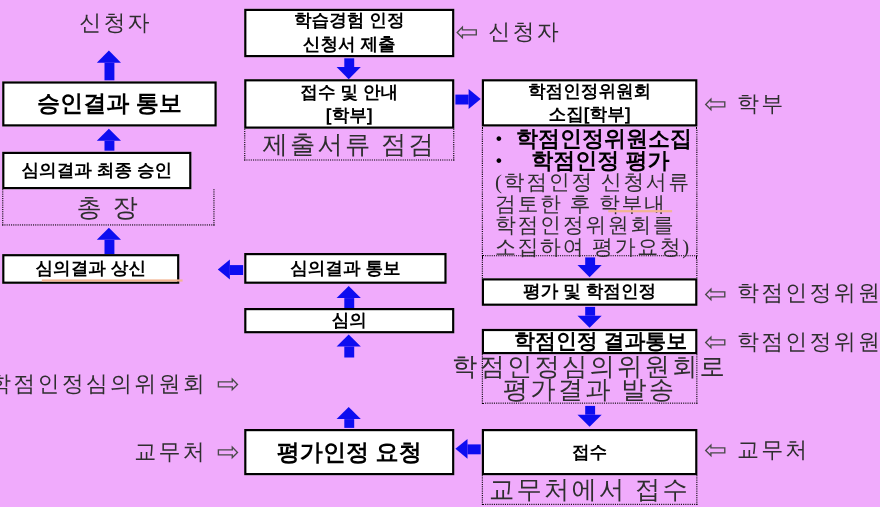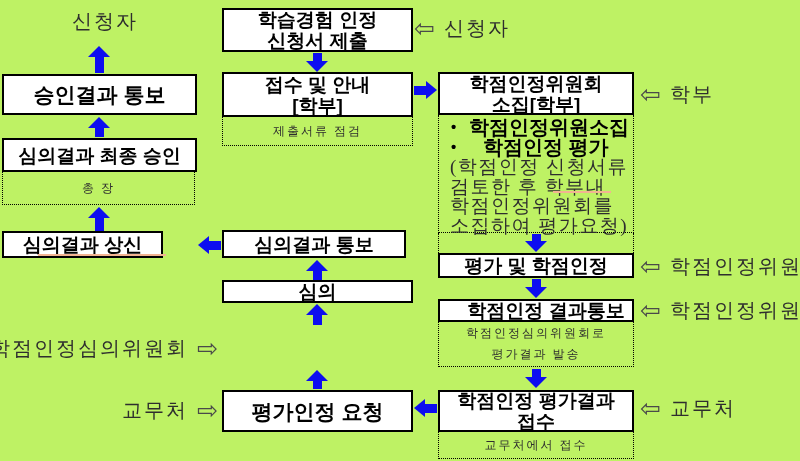--- a/index.html
+++ b/index.html
@@ -3,44 +3,44 @@
 <meta charset="utf-8">
 <style>
   :root{
     --blue:#0d0df0;
     --ink:#000;
     --serif-ink:#2e2e2e;
     --spell:#f2b491;
   }
   html,body{margin:0;padding:0;background:#fff;}
   .canvas{
-    position:relative;width:800px;height:461px;background:#bef264;
+    position:relative;width:800px;height:461px;background:#f0abfc;
     font-family:"Liberation Sans","DejaVu Sans",sans-serif;overflow:hidden;
   }
   
   .box{
     position:absolute;box-sizing:border-box;border:2.5px solid var(--ink);
     background:#fff;display:flex;flex-direction:column;align-items:center;
     justify-content:center;text-align:center;font-weight:700;color:var(--ink);
-    line-height:21px;font-size:19px;white-space:nowrap;
+    line-height:21px;font-size:16px;white-space:nowrap;
   }
   .box .ln{display:block;}
   .fs21{font-size:21px;}
   .fs19{font-size:19px;line-height:19px;}
   
   .dotted{
     position:absolute;box-sizing:border-box;border:1.5px dotted var(--ink);
     display:flex;flex-direction:column;align-items:center;justify-content:center;
     text-align:center;background:#fff0;
   }
   .dotted.no-top{border-top:none;}
   .dotted.sides-only{border-top:none;border-bottom:none;}
   .serif{
     font-family:"Liberation Serif","DejaVu Serif",serif;font-weight:400;
-    color:var(--serif-ink);letter-spacing:2px;font-size:12px;line-height:21px;
+    color:var(--serif-ink);letter-spacing:2px;font-size:23px;line-height:21px;
     white-space:nowrap;
   }
   
   .side-label{
     position:absolute;display:flex;flex-direction:row;align-items:center;gap:9px;
     font-family:"Liberation Serif","DejaVu Serif",serif;font-size:20px;
     color:var(--serif-ink);letter-spacing:2px;white-space:nowrap;
   }
   .hollow{
     font-family:"DejaVu Sans",sans-serif;font-size:25px;line-height:1;
@@ -77,21 +77,21 @@
 
   <div class="box fs21" style="left:2px;top:74px;width:195px;height:41px;">
     <span class="ln">승인결과 통보</span>
   </div>
 
   <div class="va" style="left:88px;top:117px;width:22px;height:20px;">
     <div class="tri-up"></div>
       <div class="shaft"></div>
   </div>
 
-  <div class="box" style="left:2px;top:138px;width:195px;height:34px;">
+  <div class="box" style="left:2px;top:138px;width:172px;height:34px;">
     <span class="ln">심의결과 최종 승인</span>
   </div>
 
   <div class="dotted no-top" style="left:2px;top:172px;width:193px;height:33px;">
     <span class="serif">총 장</span>
   </div>
 
   <div class="va" style="left:88px;top:207px;width:22px;height:24px;">
     <div class="tri-up"></div>
       <div class="shaft"></div>
@@ -240,21 +240,20 @@
     <span class="serif" style="line-height:21px;text-align:center;">학점인정심의위원회로</span>
     <span class="serif" style="line-height:21px;">평가결과 발송</span>
   </div>
 
   <div class="va" style="left:525px;top:369px;width:22px;height:19px;">
     <div class="shaft"></div>
       <div class="tri-down"></div>
   </div>
 
   <div class="box" style="left:438px;top:390px;width:196px;height:42px;">
-    <span class="ln">학점인정 평가결과</span>
     <span class="ln">접수</span>
   </div>
 
   <div class="side-label" style="left:640px;top:395px;height:26px;">
     <span class="hollow">⇦</span>
     <span>교무처</span>
   </div>
 
   <div class="dotted no-top" style="left:438px;top:432px;width:196px;height:27px;align-items:center;">
     <span class="serif">교무처에서 접수</span>

